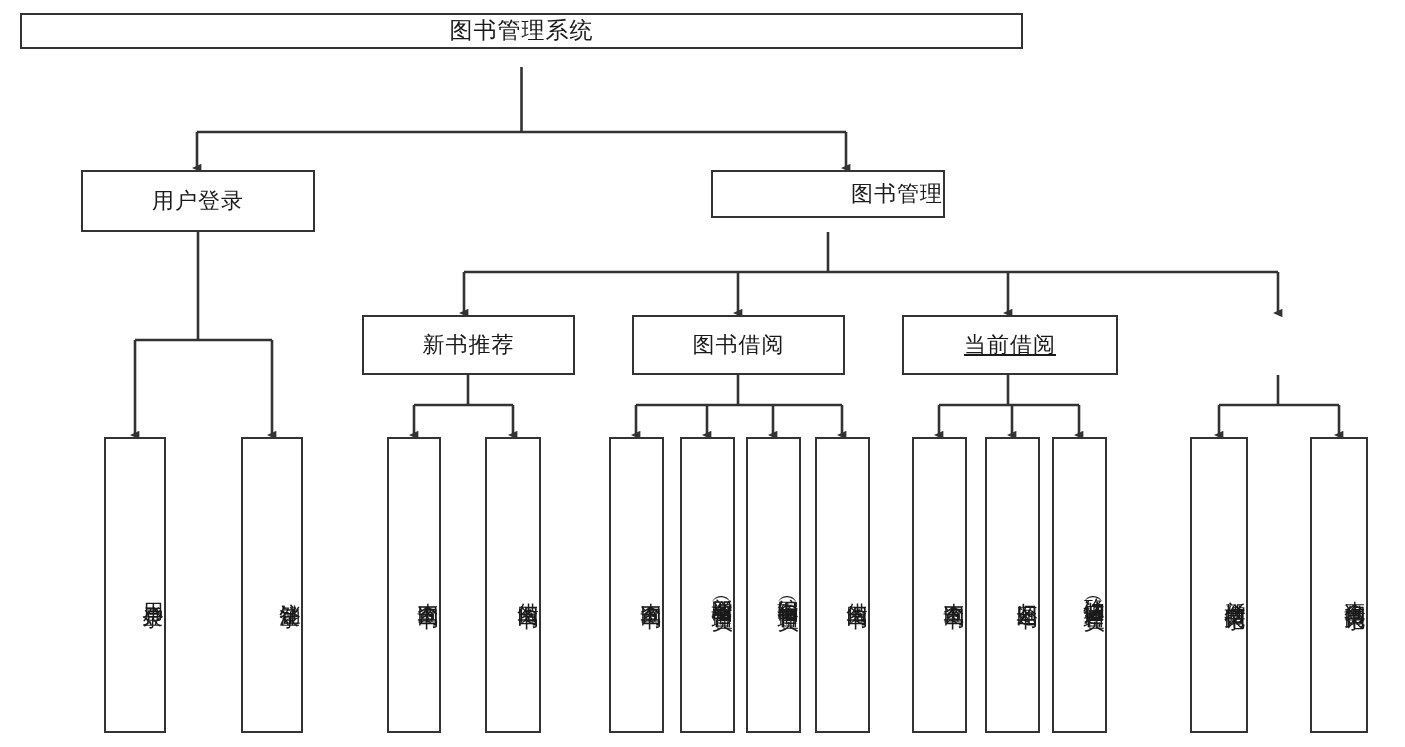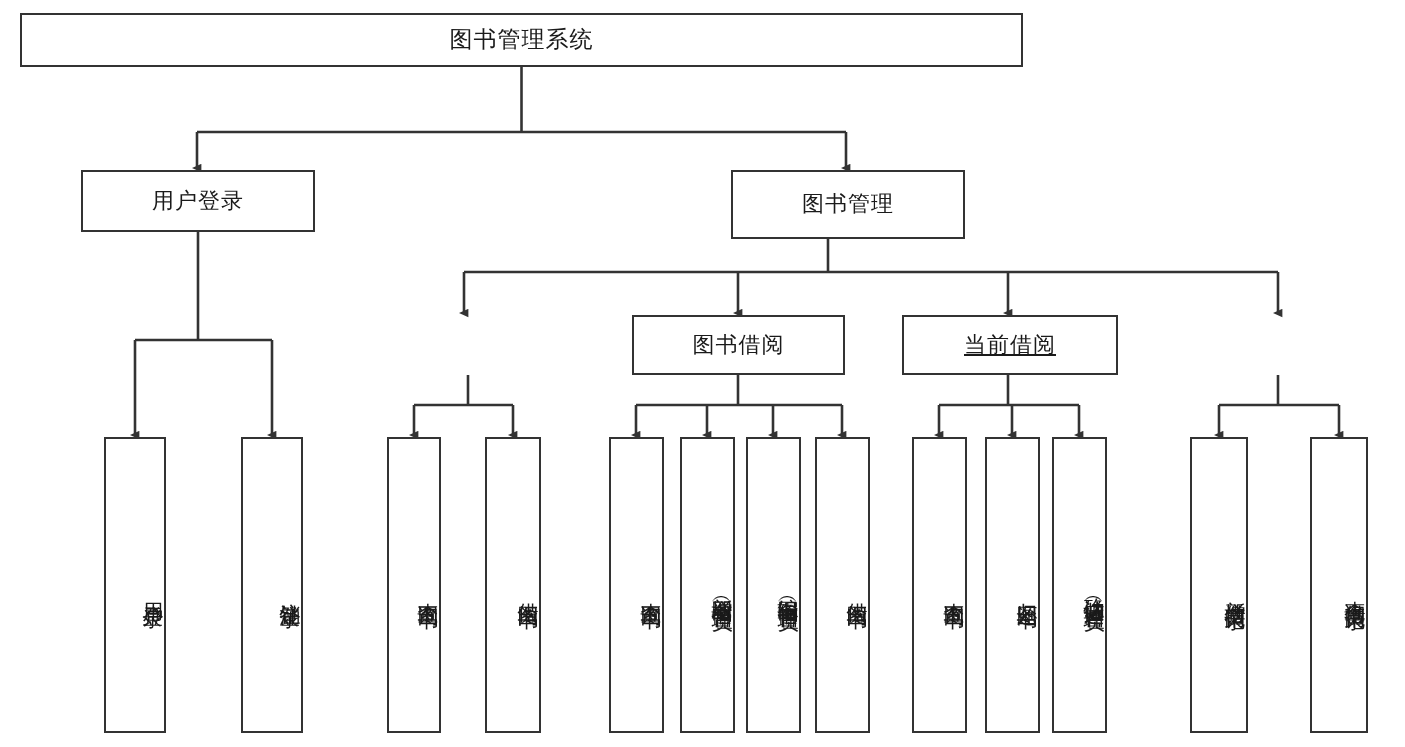--- a/index.html
+++ b/index.html
@@ -121,31 +121,34 @@
       <path d="M1012,405 L1012,435" marker-end="url(#arrowhead)"></path>
       <path d="M1079,405 L1079,435" marker-end="url(#arrowhead)"></path>
 
       <path d="M1278,375 L1278,405"></path>
       <path d="M1219,405 L1339,405"></path>
       <path d="M1219,405 L1219,435" marker-end="url(#arrowhead)"></path>
       <path d="M1339,405 L1339,435" marker-end="url(#arrowhead)"></path>
     </g>
   </svg>
 
-  <div class="node node-h node-root" style="left:20px; top:13px; width:1003px; height:54px;">
+  <div class="node node-h node-root" style="left:20px; top:13px; width:1003px; height:36px;">
     <span>图书管理系统</span>
   </div>
 
   <div class="node node-h" style="left:81px; top:170px; width:234px; height:62px;">
     <span>用户登录</span>
   </div>
-  <div class="node node-h" style="left:731px; top:170px; width:234px; height:69px;">
+  <div class="node node-h" style="left:711px; top:170px; width:234px; height:48px;justify-content:flex-end;">
     <span>图书管理</span>
   </div>
 
+  <div class="node node-h" style="left:362px; top:315px; width:213px; height:60px;">
+    <span>新书推荐</span>
+  </div>
   <div class="node node-h" style="left:632px; top:315px; width:213px; height:60px;font-family:Liberation Serif, serif;">
     <span>图书借阅</span>
   </div>
   <div class="node node-h" style="left:902px; top:315px; width:216px; height:60px;text-decoration:underline;">
     <span>当前借阅</span>
   </div>
 
   <div class="node node-leaf" style="left:104px; top:437px; width:62px; height:296px;">
     <span class="leaf-text">用户登录</span>
   </div>

